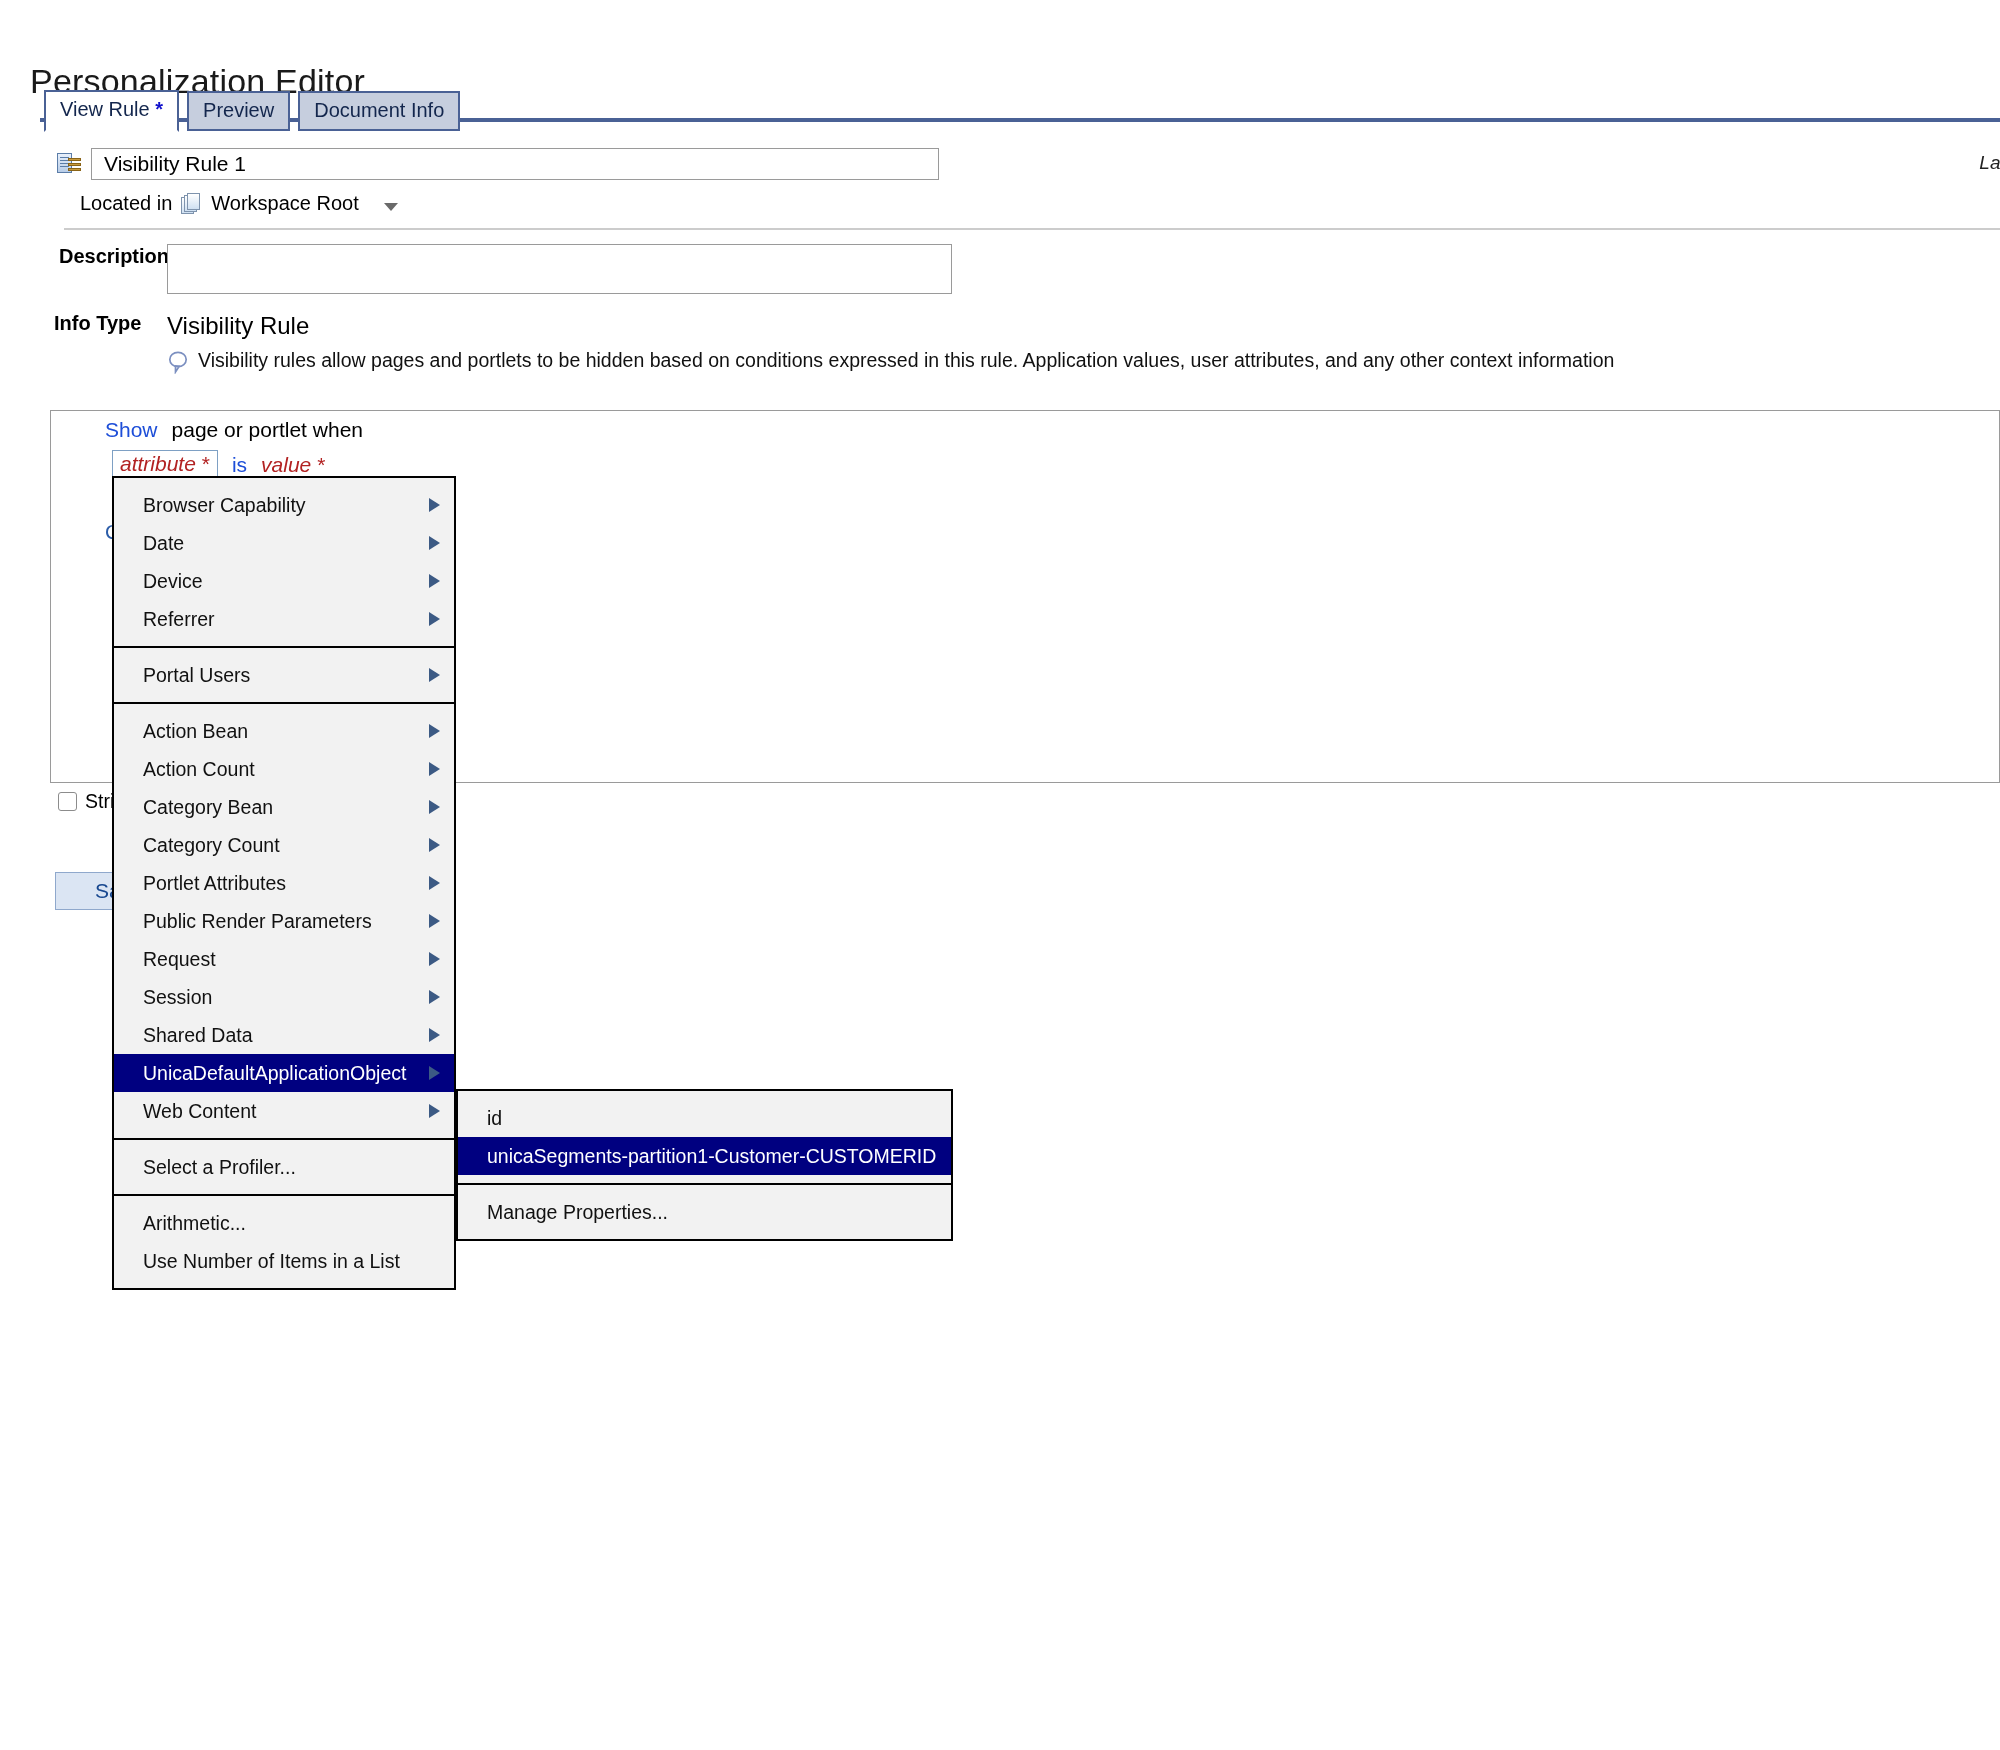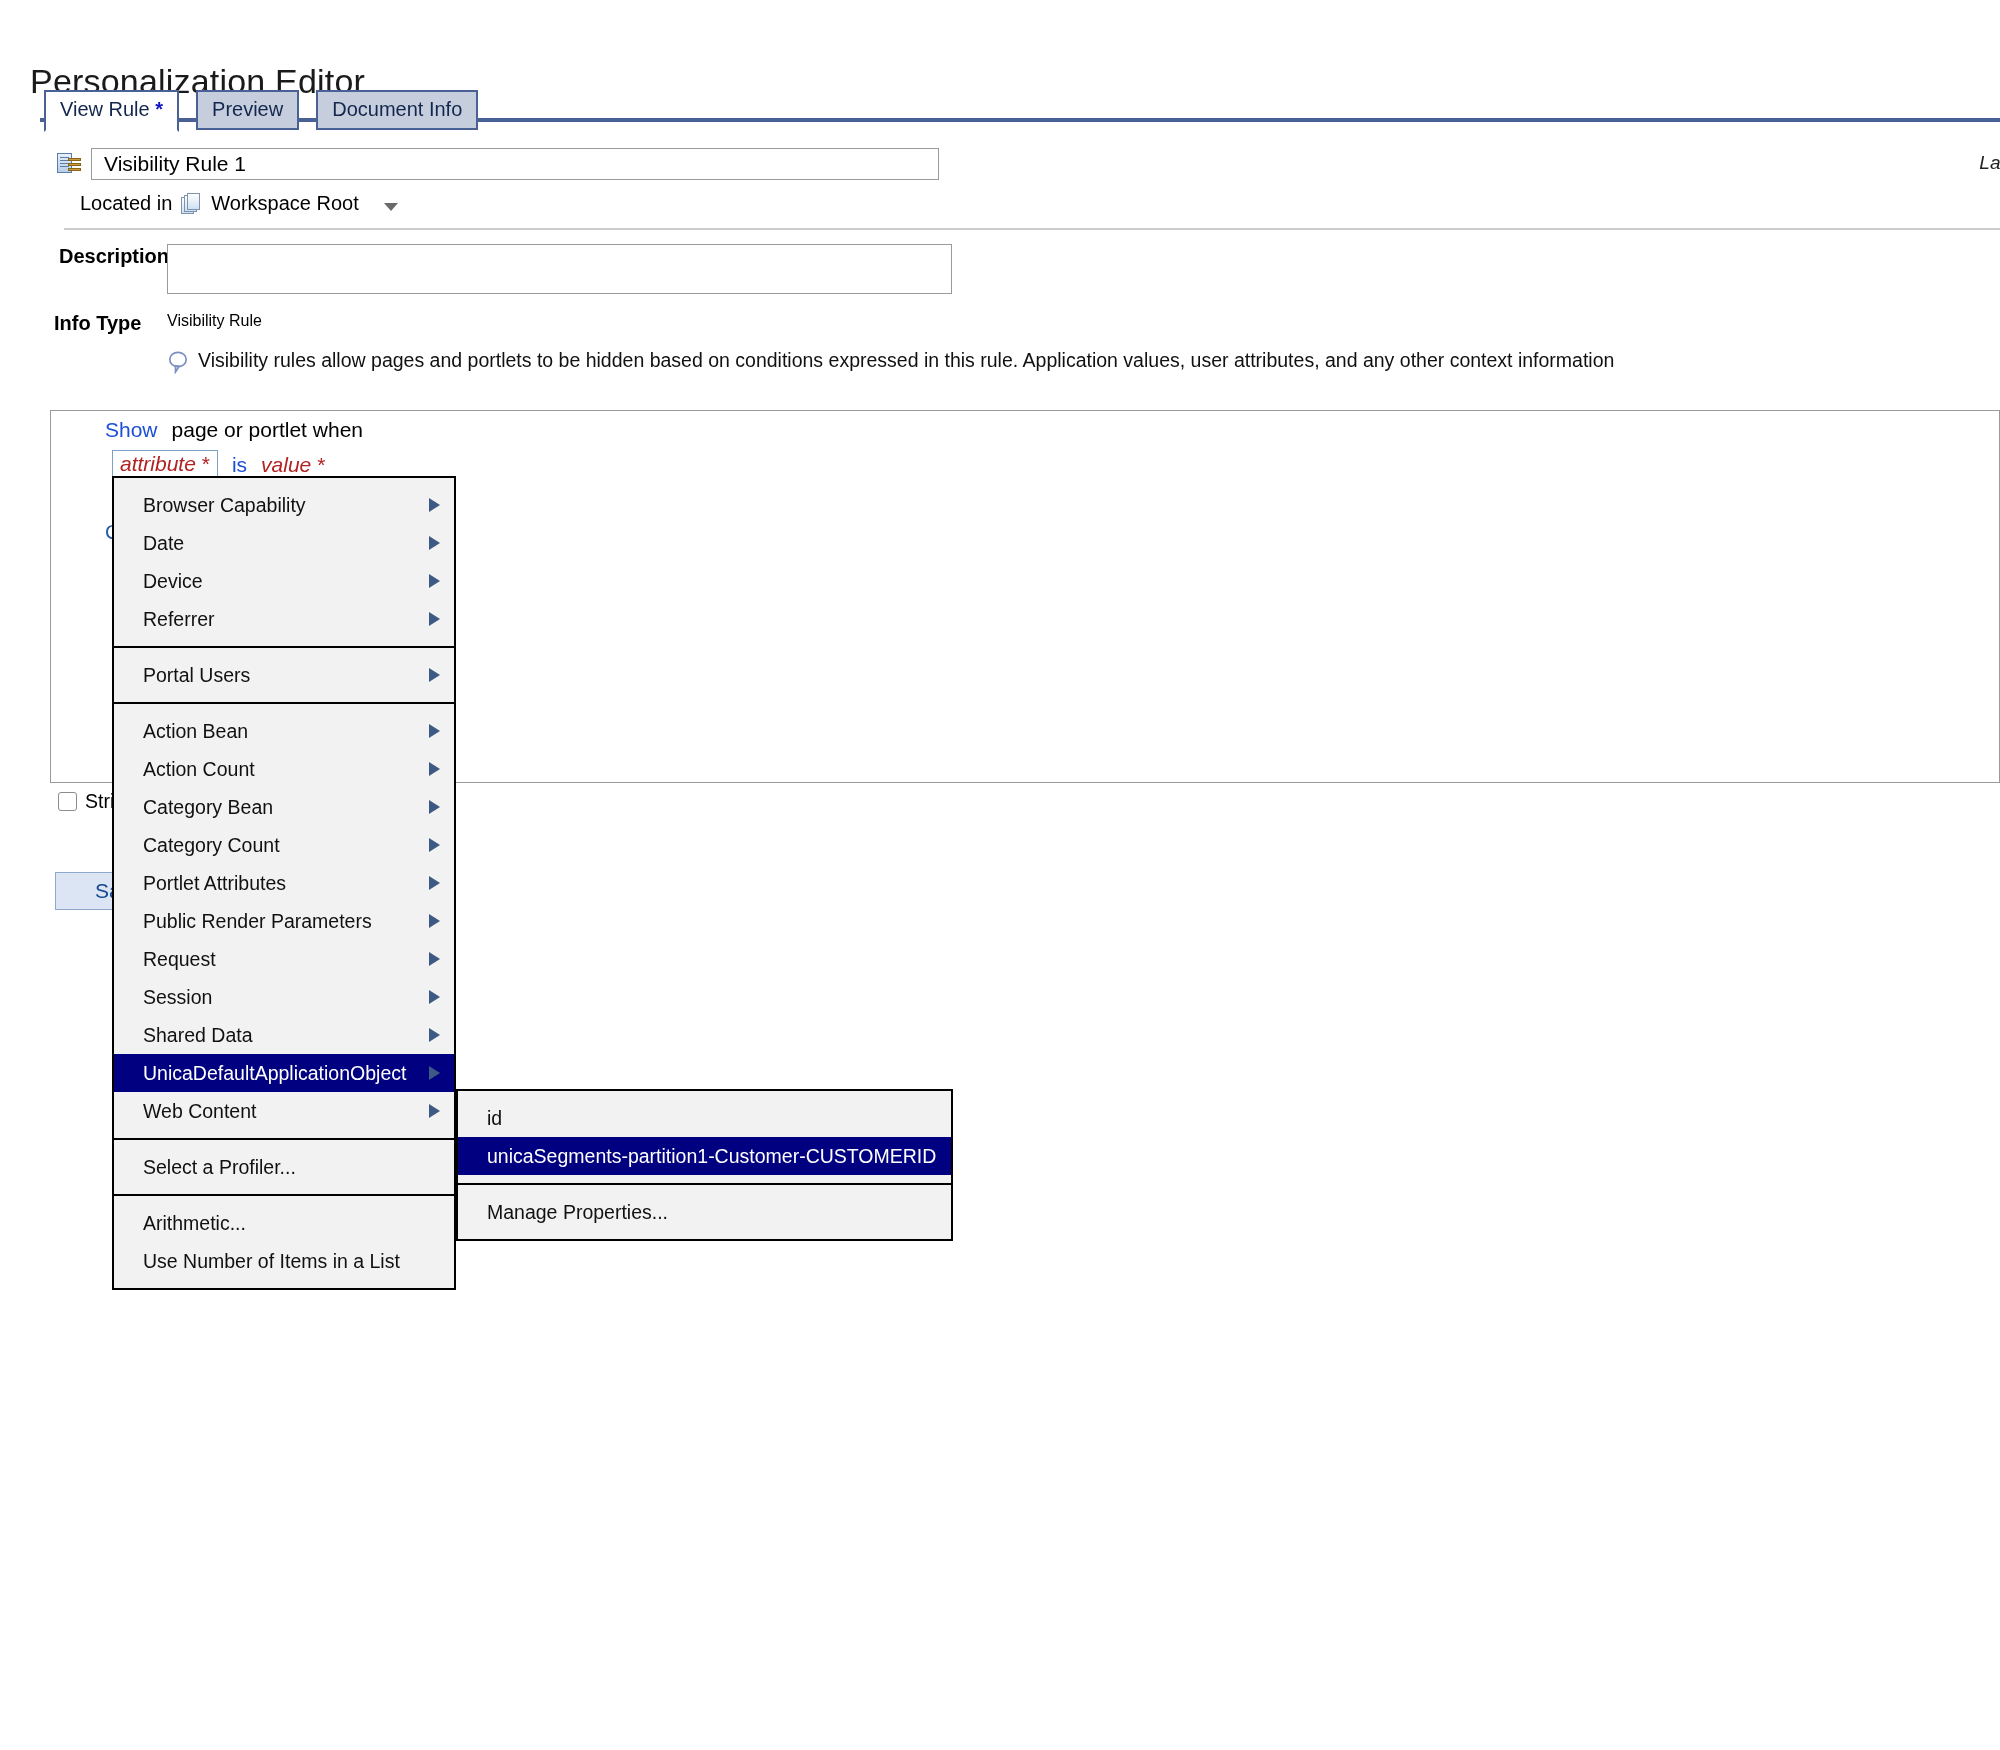--- a/index.html
+++ b/index.html
@@ -35,22 +35,22 @@
     top: 118px;
     width: 1960px;
     height: 4px;
     background: #4a6195;
   }
   .tabs {
     position: absolute;
     left: 44px;
     top: 90px;
     display: flex;
-    align-items: flex-start;
-    gap: 17px;
+    align-items: center;
+    gap: 8px;
     z-index: 3;
   }
   .tab {
     border: 2px solid #4a6195;
     background: #c6cede;
     color: #13264d;
     font-size: 20px;
     padding: 6px 14px 7px 14px;
     line-height: 1.15;
     box-sizing: border-box;
@@ -206,21 +206,21 @@
     position: absolute;
     left: 54px;
     top: 312px;
     font-size: 20px;
     font-weight: bold;
   }
   .ruletype-value {
     position: absolute;
     left: 167px;
     top: 312px;
-    font-size: 16px;
+    font-size: 24px;
   }
   .helprow {
     position: absolute;
     left: 167px;
     top: 348px;
     display: flex;
     align-items: flex-start;
     gap: 9px;
     width: 1840px;
   }

